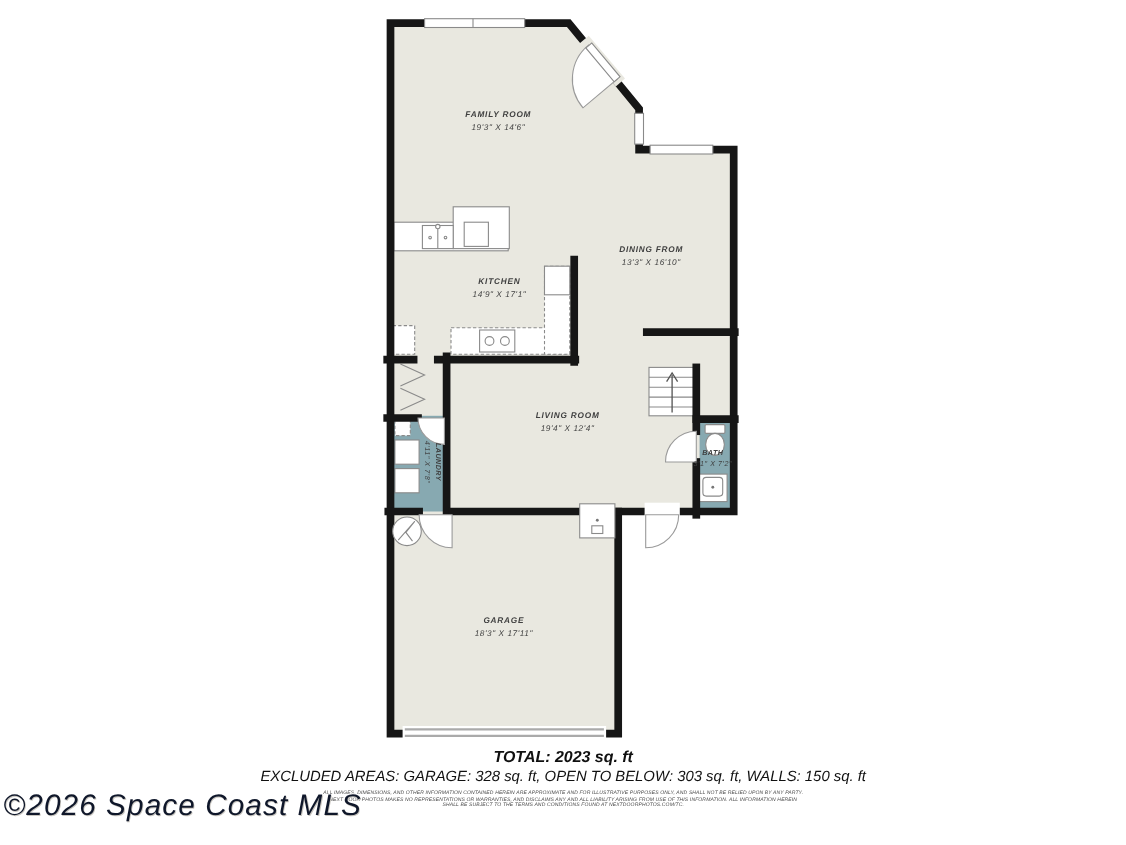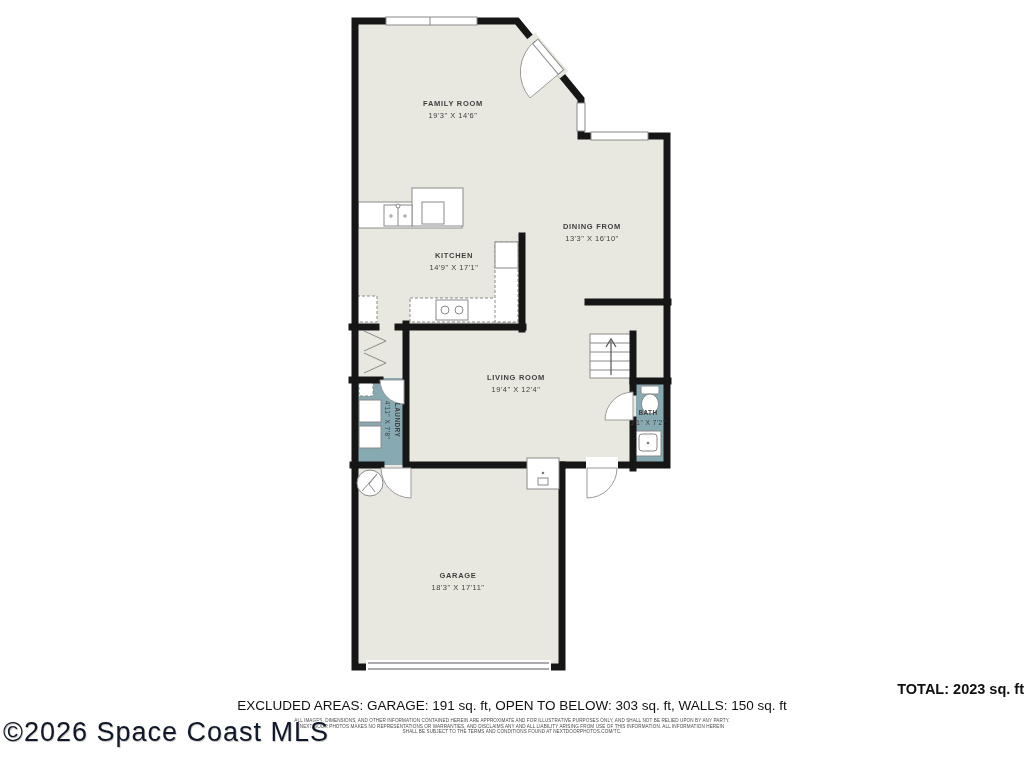--- a/index.html
+++ b/index.html
@@ -1,32 +1,32 @@
 <!DOCTYPE html>
 <html style="--floor: #e9e8e0; --wet: #87a9b1; --wall: #161616; --fixture_stroke: #8a8a8a;"><head>
 <meta charset="utf-8">
 <style>
   html,body{margin:0;padding:0;}
   body{width:1024px;height:768px;background:#ffffff;font-family:"Liberation Sans",sans-serif;overflow:hidden;}
-  .page{position:relative;width:1024px;height:768px;background:#fff;}
+  .page{position:relative;width:1024px;height:768px;background:#fff;font-style:italic;}
   svg{position:absolute;left:0;top:0;}
   .floor{fill:var(--floor,#e9e8e0);}
   .wet{fill:var(--wet,#87a9b1);}
   .wall{stroke:var(--wall,#161616);stroke-width:7;fill:none;stroke-linecap:square;}
   .fix{fill:#ffffff;stroke:var(--fixture_stroke,#8a8a8a);stroke-width:1;}
   .fixd{fill:#ffffff;stroke:var(--fixture_stroke,#8a8a8a);stroke-width:1;stroke-dasharray:3,2;}
   .thin{stroke:var(--fixture_stroke,#8a8a8a);stroke-width:1;fill:none;}
   .swing{fill:#ffffff;stroke:#9a9a9a;stroke-width:1;}
   .room-label{position:absolute;transform:translate(-50%,-50%);text-align:center;color:#3f3f3f;
     font-size:7.5px;letter-spacing:0.7px;line-height:12px;font-weight:600;white-space:nowrap;}
   .room-label .rdims{font-weight:500;letter-spacing:0.5px;}
   .room-label.small{font-size:6.5px;line-height:10px;letter-spacing:0.4px;}
   .room-label.rot{transform:translate(-50%,-50%) rotate(90deg);}
   .summary{position:absolute;left:0;right:0;top:681px;text-align:center;color:#101010;}
-  .summary .total{font-size:14.5px;font-weight:bold;line-height:17px;text-align:right;}
+  .summary .total{font-size:14.5px;font-weight:bold;line-height:17px;}
   .summary .line{font-size:13.5px;line-height:16px;}
   .disclaimer{margin-top:4px;color:#4a4a4a;font-size:4.6px;line-height:5.6px;letter-spacing:0.1px;}
   .watermark{position:absolute;left:3px;top:717px;font-size:27px;letter-spacing:1px;
     color:#0f172a;text-shadow:0.7px 0.7px 0 #c9c6c0,-0.7px -0.7px 0 #ffffff;white-space:nowrap;text-align:center;}
 </style>
 </head>
 <body>
 
 <div class="page">
 
@@ -160,28 +160,28 @@
     <div class="rdims">19'4" X 12'4"</div>
   </div>
   <div class="room-label small rot" style="left:392px;top:420px;">
     <div class="rname">LAUNDRY</div>
     <div class="rdims">4'11" X 7'8"</div>
   </div>
   <div class="room-label small" style="left:648px;top:418px;">
     <div class="rname">BATH</div>
     <div class="rdims">3'1" X 7'2"</div>
   </div>
-  <div class="room-label" style="left:458px;top:570px;margin-top:12px;">
+  <div class="room-label" style="left:458px;top:570px;">
     <div class="rname">GARAGE</div>
     <div class="rdims">18'3" X 17'11"</div>
   </div>
 
   <div class="summary">
     <div class="total">TOTAL: 2023 sq. ft</div>
-    <div class="line">EXCLUDED AREAS: GARAGE: 191 sq. ft, OPEN TO BELOW: 303 sq. ft, WALLS: 150 sq. ft</div>
+    <div class="line">EXCLUDED AREAS: GARAGE: 328 sq. ft, OPEN TO BELOW: 303 sq. ft, WALLS: 150 sq. ft</div>
     <div class="disclaimer">
       <div>ALL IMAGES, DIMENSIONS, AND OTHER INFORMATION CONTAINED HEREIN ARE APPROXIMATE AND FOR ILLUSTRATIVE PURPOSES ONLY, AND SHALL NOT BE RELIED UPON BY ANY PARTY.</div>
       <div>NEXT DOOR PHOTOS MAKES NO REPRESENTATIONS OR WARRANTIES, AND DISCLAIMS ANY AND ALL LIABILITY ARISING FROM USE OF THIS INFORMATION. ALL INFORMATION HEREIN</div>
       <div>SHALL BE SUBJECT TO THE TERMS AND CONDITIONS FOUND AT NEXTDOORPHOTOS.COM/TC.</div>
     </div>
   </div>
 
   <div class="watermark">©2026 Space Coast MLS</div>
 
 </div>

